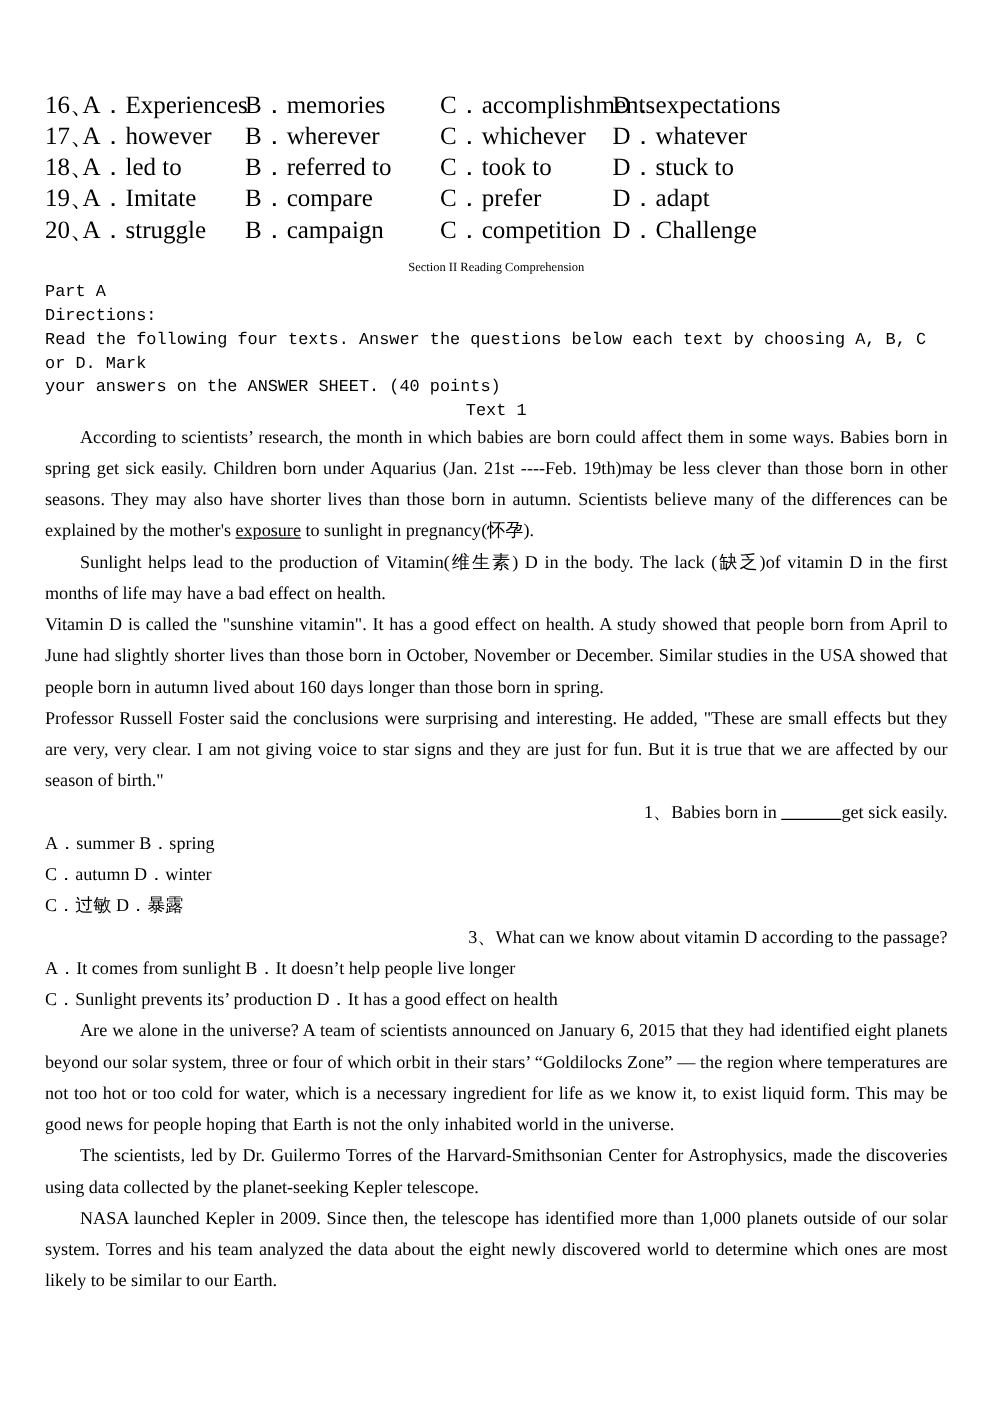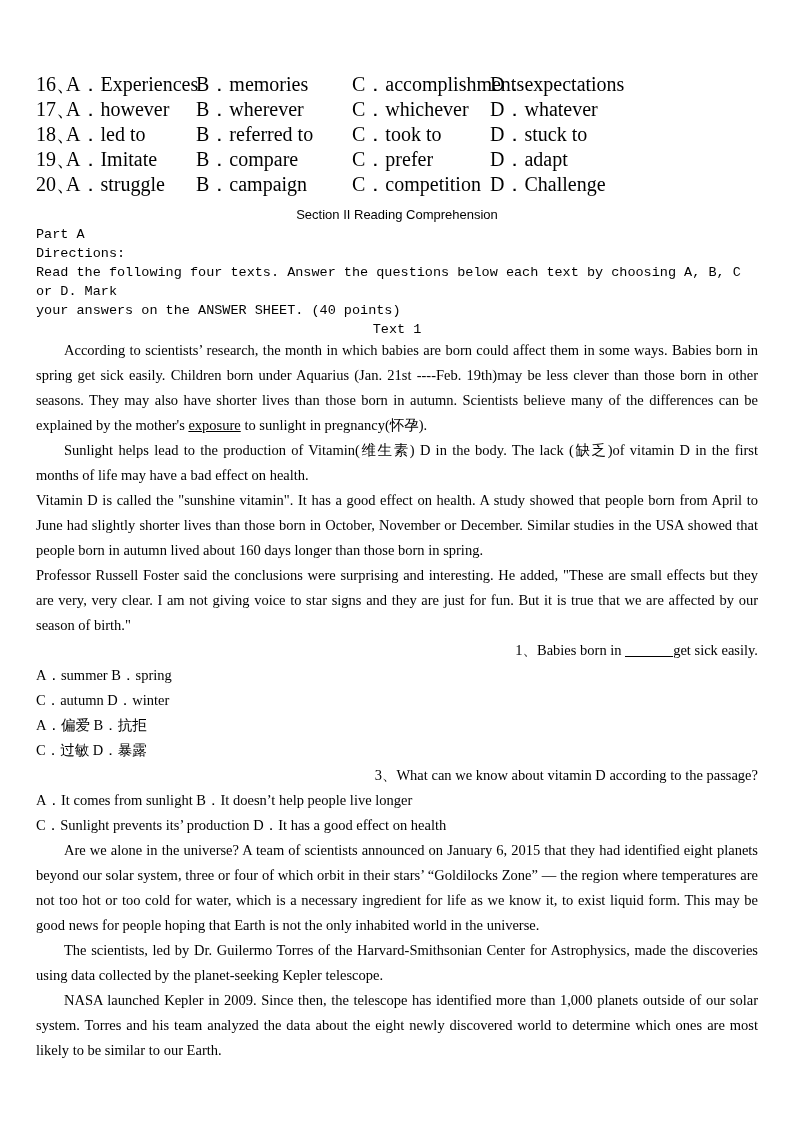--- a/index.html
+++ b/index.html
@@ -47,22 +47,22 @@
   .mcq-opt.d { width: 150px; font-family: Liberation Serif, serif; }
 
   
   .mono {
     font-family: "Liberation Mono", monospace;
     font-size: 13.5px;
     line-height: 19px;
     letter-spacing: 0px;
   }
   .center-mono {
-    font-family: Liberation Sans, sans-serif;
-    font-size: 13px;
+    font-family: Liberation Serif, serif;
+    font-size: 10px;
     text-align: center;
     line-height: 19px;
   }
   .section-head {
     text-align: center;
     margin-top: 8px;
   }
   .part-a {
     margin-top: 1px;
   }
@@ -160,21 +160,20 @@
     <p class="body indent">Sunlight helps lead to the production of Vitamin(维生素) D in the body. The lack (缺乏)of vitamin D in the first months of life may have a bad effect on health.</p>
 
     <p class="body">Vitamin D is called the "sunshine vitamin". It has a good effect on health. A study showed that people born from April to June had slightly shorter lives than those born in October, November or December. Similar studies in the USA showed that people born in autumn lived about 160 days longer than those born in spring.</p>
 
     <p class="body">Professor Russell Foster said the conclusions were surprising and interesting. He added, "These are small effects but they are very, very clear. I am not giving voice to star signs and they are just for fun. But it is true that we are affected by our season of birth."</p>
 
     <div class="q"><span>1、Babies born in </span><span class="blank"></span><span>get sick easily.</span></div>
     <div class="opt-line">A．summer   B．spring</div>
     <div class="opt-line">C．autumn   D．winter</div>
 
-    <div class="opt-line">A．偏爱   B．抗拒</div>
     <div class="opt-line">C．过敏   D．暴露</div>
 
     <div class="q">3、What can we know about vitamin D according to the passage?</div>
     <div class="opt-line">A．It comes from sunlight    B．It doesn’t help people live longer</div>
     <div class="opt-line">C．Sunlight prevents its’ production   D．It has a good effect on health</div>
 
 
     <p class="body indent">Are we alone in the universe? A team of scientists announced on January 6, 2015 that they had identified eight planets beyond our solar system, three or four of which orbit in their stars’ “Goldilocks Zone” — the region where temperatures are not too hot or too cold for water, which is a necessary ingredient for life as we know it, to exist liquid form. This may be good news for people hoping that Earth is not the only inhabited world in the universe.</p>
     <p class="body indent">The scientists, led by Dr. Guilermo Torres of the Harvard-Smithsonian Center for Astrophysics, made the discoveries using data collected by the planet-seeking Kepler telescope.</p>
     <p class="body indent">NASA launched Kepler in 2009. Since then, the telescope has identified more than 1,000 planets outside of our solar system. Torres and his team analyzed the data about the eight newly discovered world to determine which ones are most likely to be similar to our Earth.</p>

